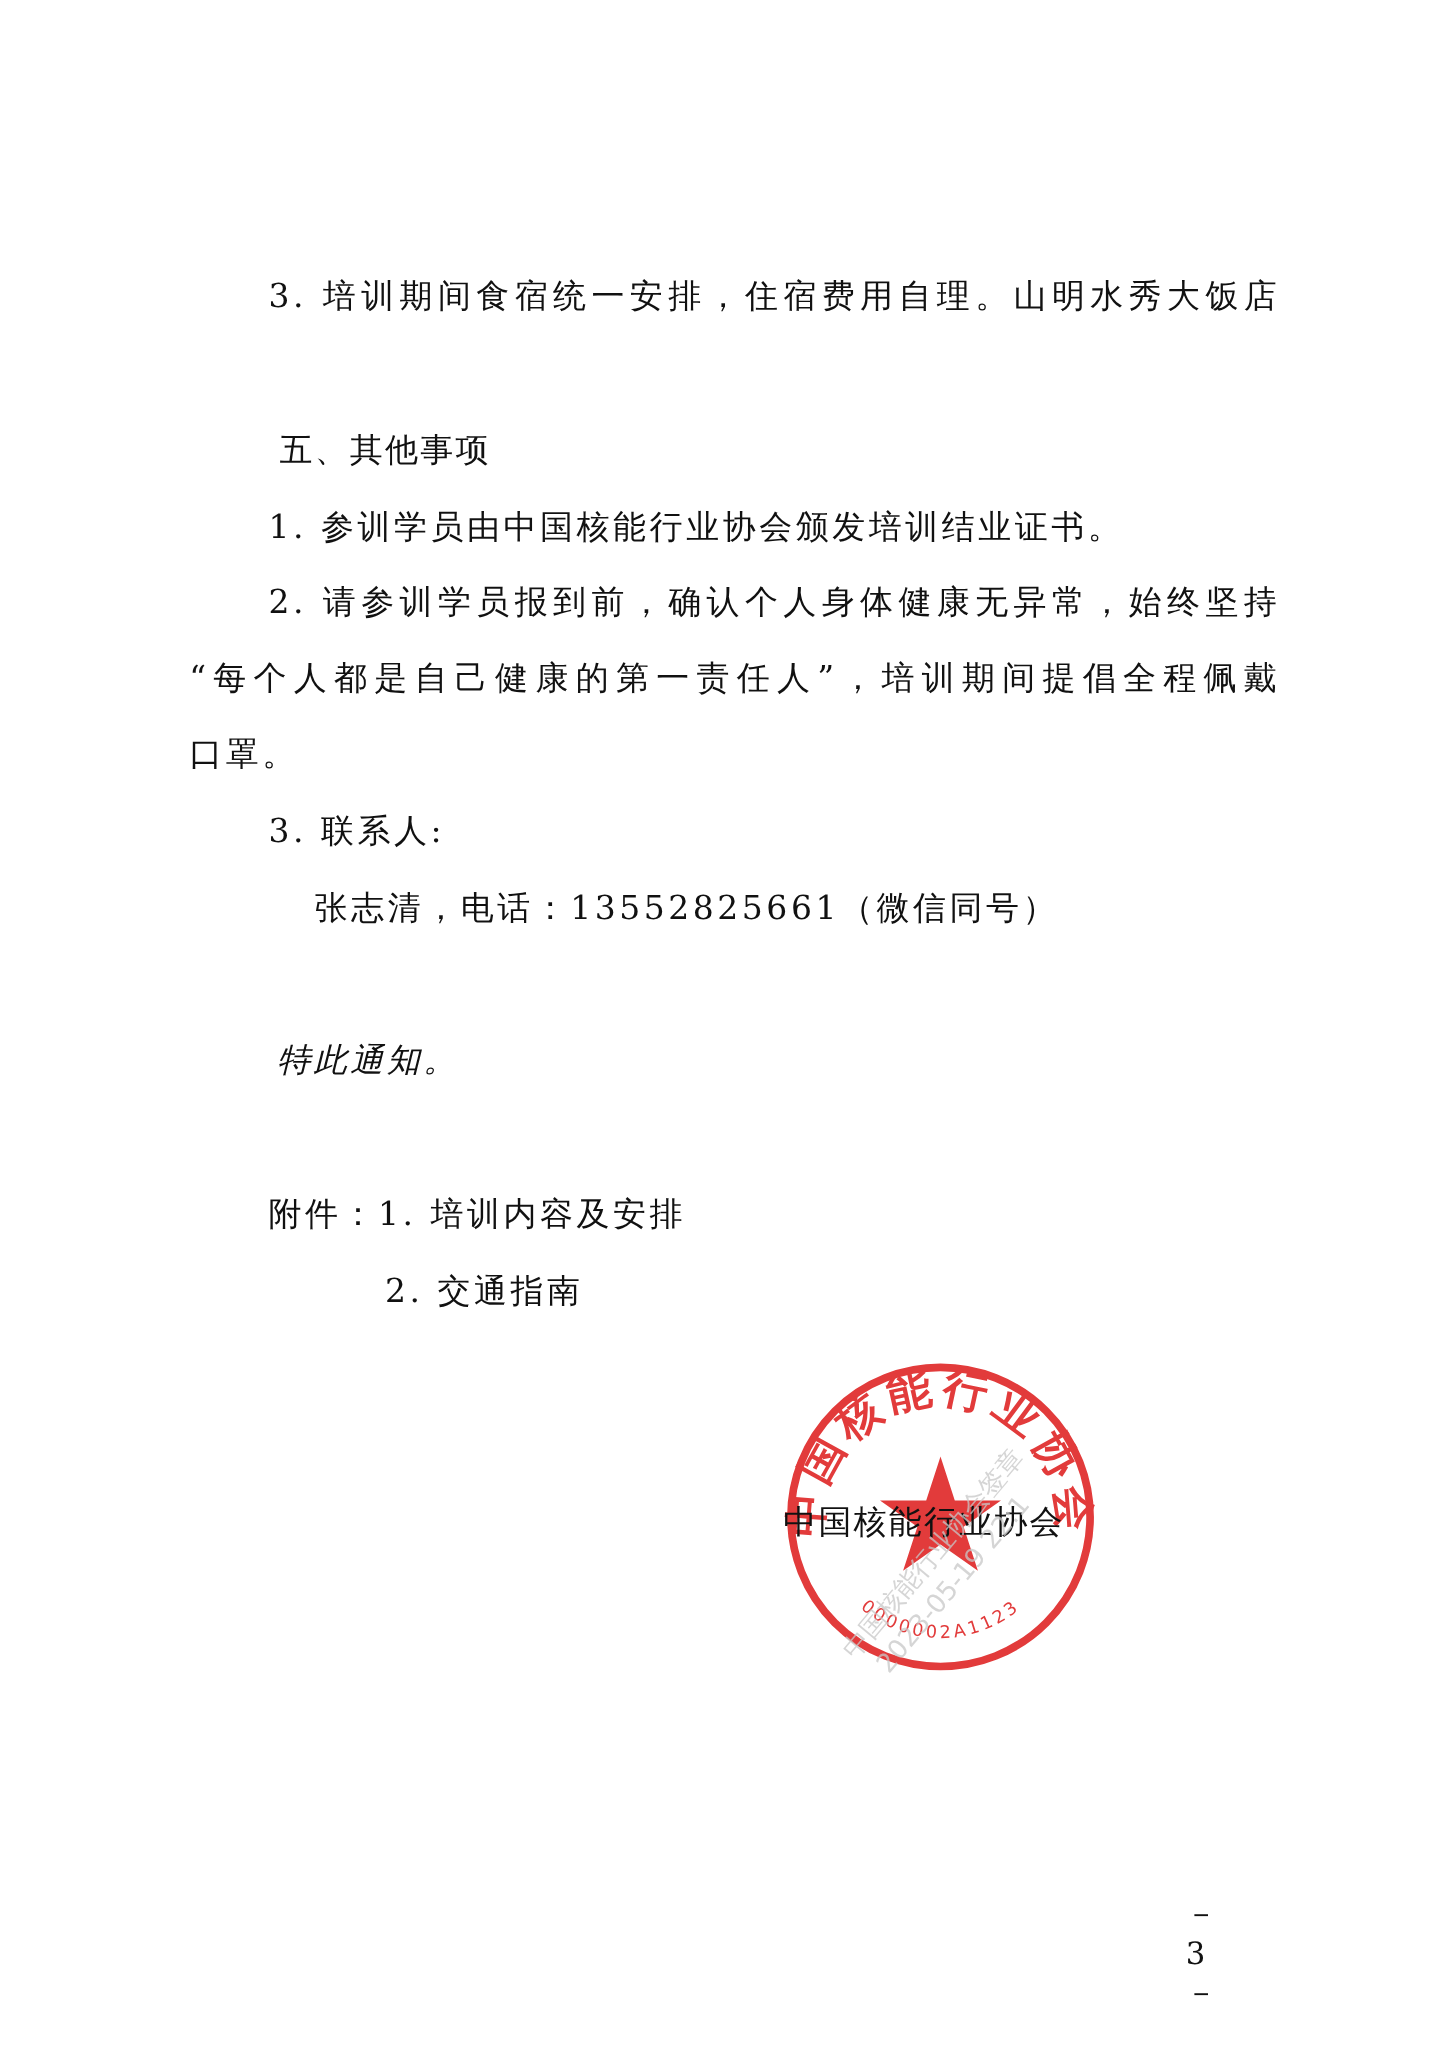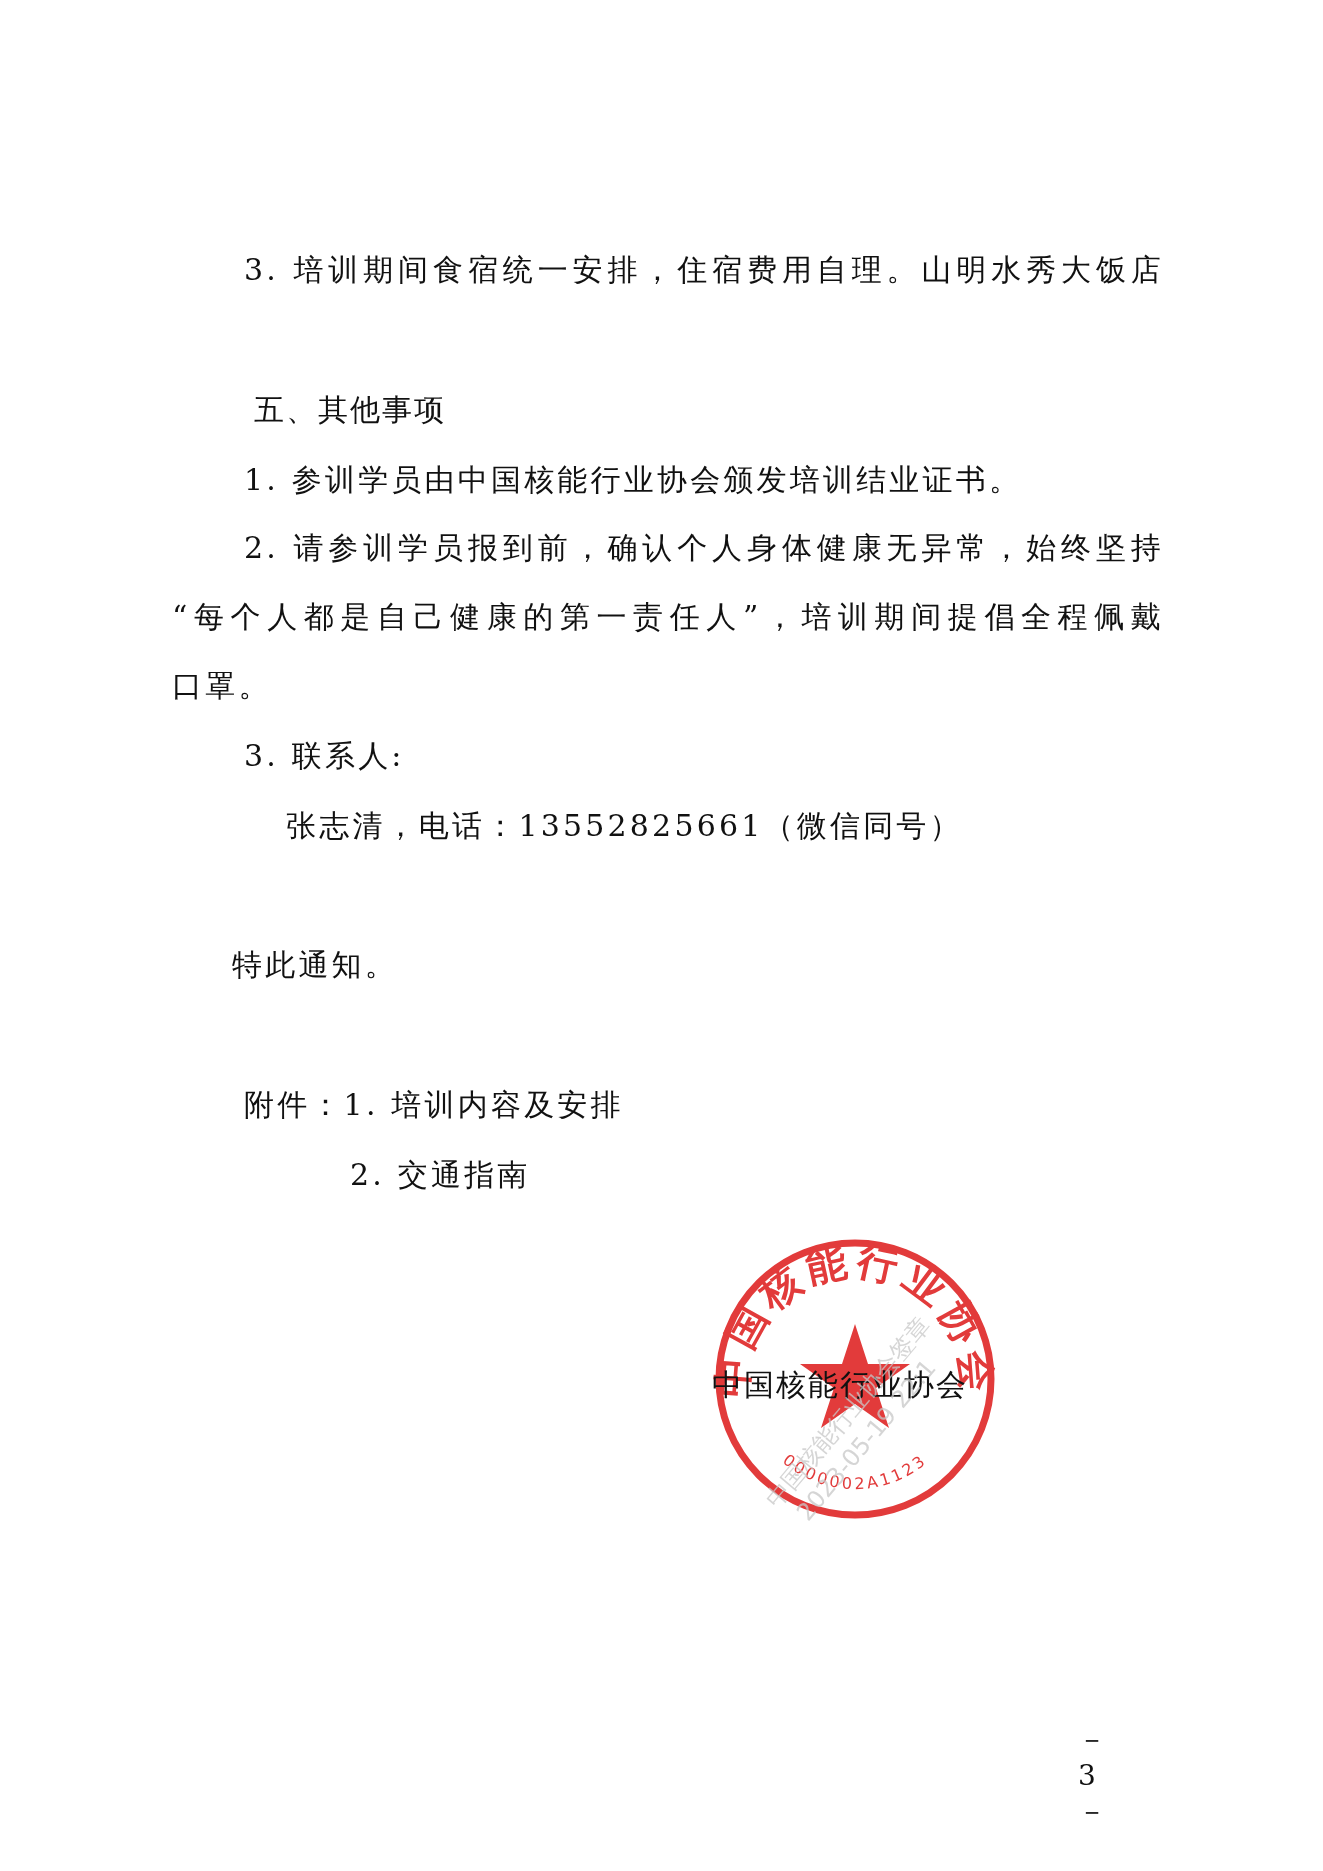--- a/index.html
+++ b/index.html
@@ -94,21 +94,21 @@
 
   <div class="line justify" style="left:172px; top:597px; width:992px;">“每个人都是自己健康的第一责任人”，培训期间提倡全程佩戴</div>
 
   <div class="line" style="left:172px; top:666px;">口罩。</div>
 
   <div class="line" style="left:244px; top:736px;">3. 联系人:</div>
 
   <div class="line" style="left:260px; top:806px;margin-left:26px;">张志清，电话：13552825661（微信同号）</div>
 
 
-  <div class="line" style="left:232px; top:945px;">特此通知。</div>
+  <div class="line" style="left:252px; top:945px;font-style:italic;">特此通知。</div>
 
   <div class="line" style="left:244px; top:1085px;">附件：1. 培训内容及安排</div>
 
   <div class="line" style="left:350px; top:1155px;">2. 交通指南</div>
 
   <div class="seal">
     <svg viewBox="0 0 286 286" xmlns="http://www.w3.org/2000/svg">
       <defs>
         <path id="arcTop" d="M 40 180 A 108 108 0 1 1 246 180" fill="none"></path>
         <path id="arcBottom" d="M 70 226 A 112 112 0 0 0 216 226" fill="none"></path>

